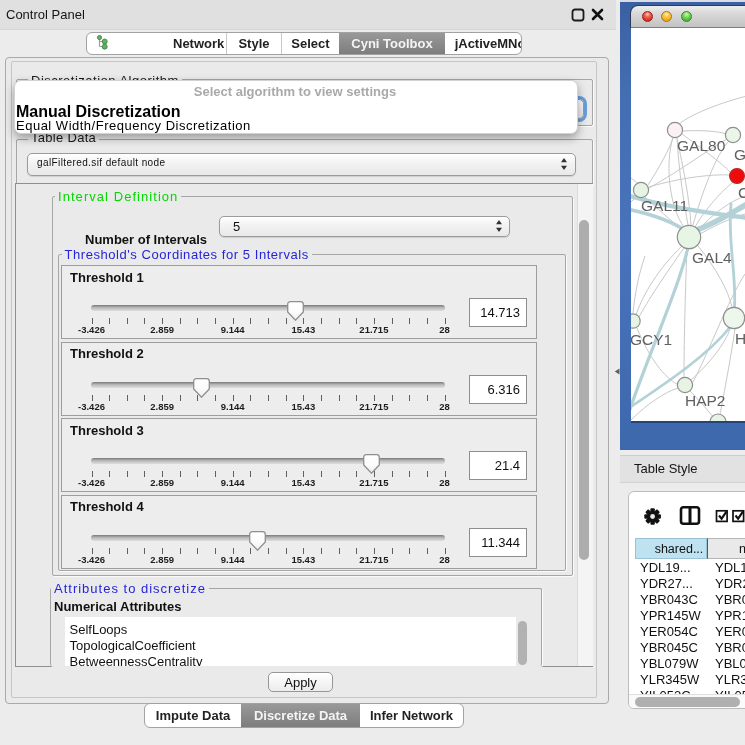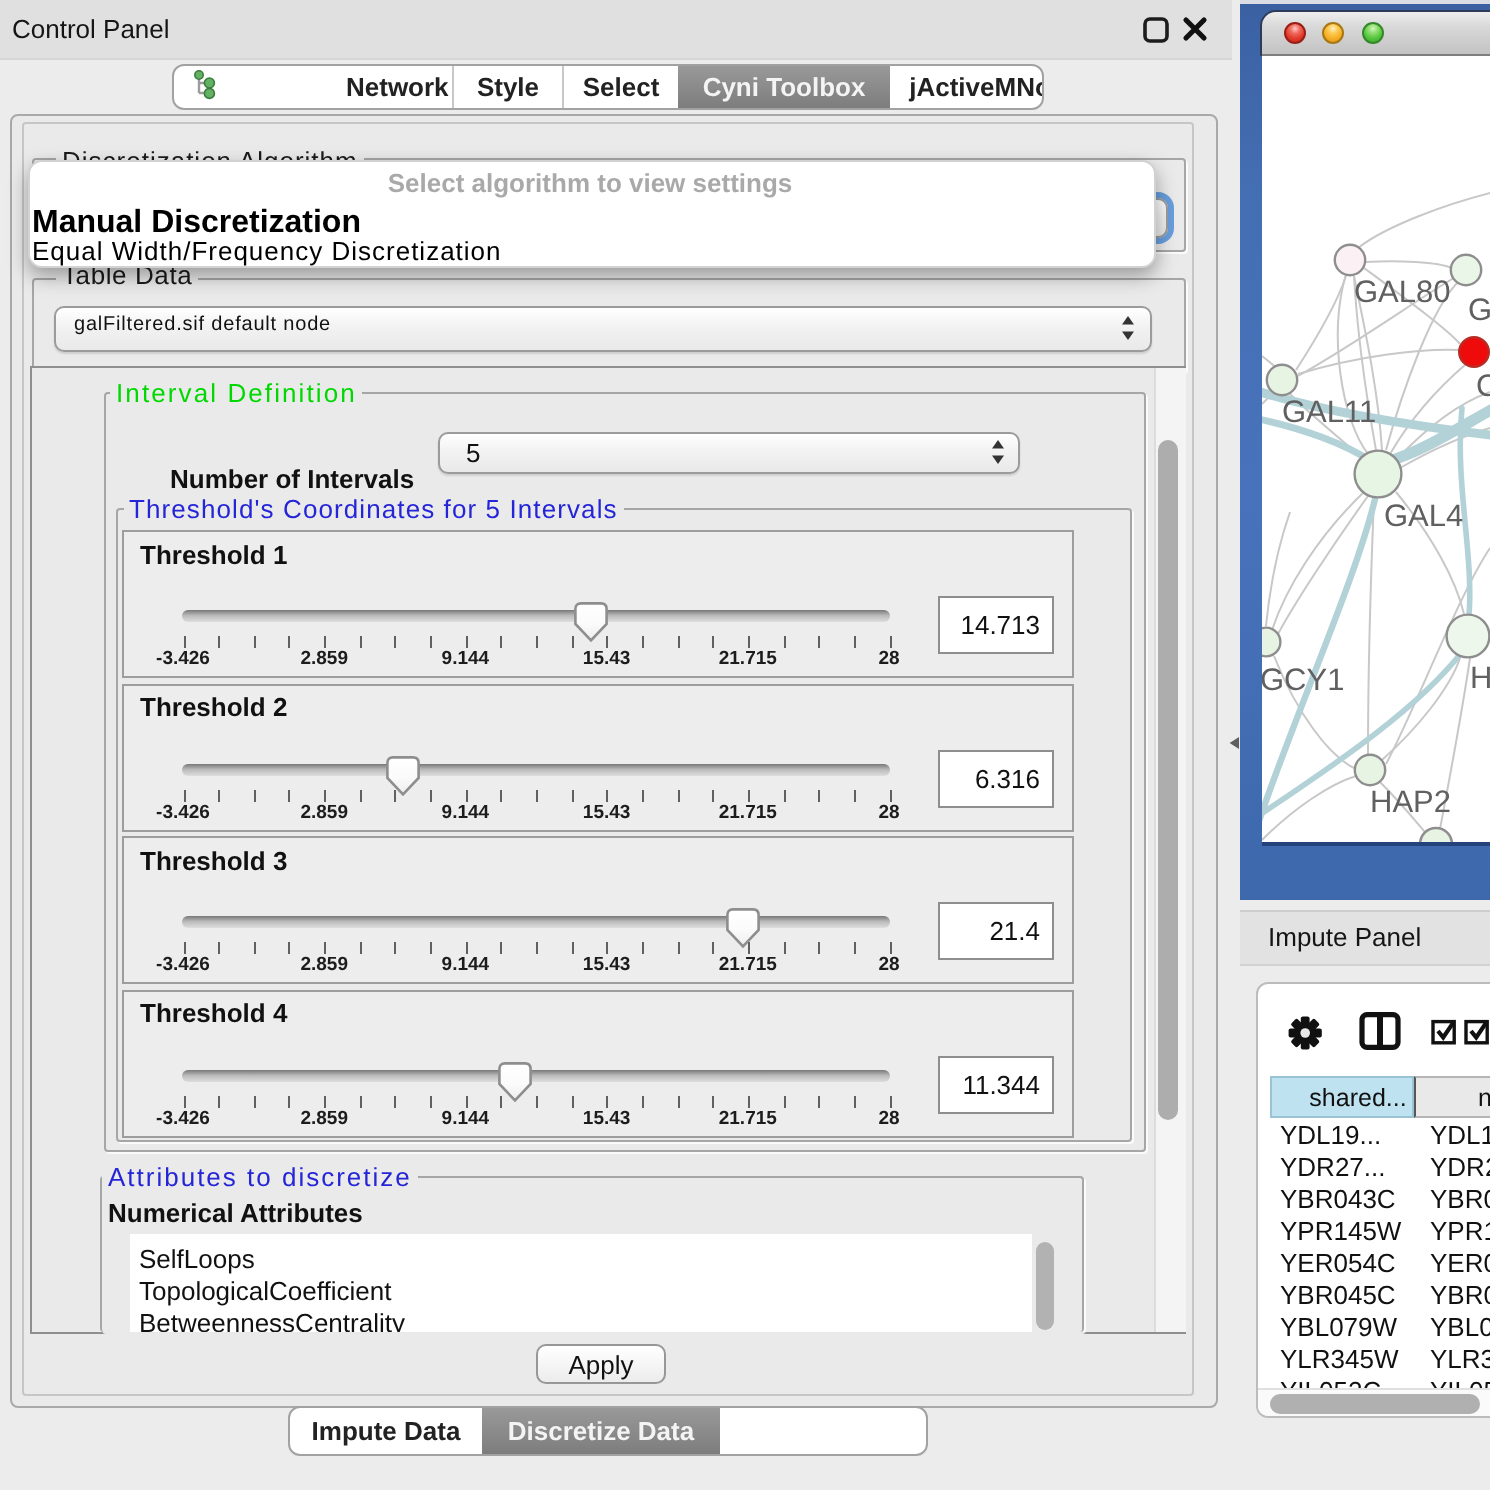--- a/index.html
+++ b/index.html
@@ -245,20 +245,21 @@
 <div class="abs" style="left:54px;top:599px;font-size:13px;font-weight:bold;color:#111;">Numerical Attributes</div>
 <div class="abs" style="left:65px;top:617px;width:451px;height:49px;background:#fff;overflow:hidden;">
 
 <div style="padding:4.5px 0 0 4.5px;font-size:13px;color:#111;line-height:16.3px;">SelfLoops<br>TopologicalCoefficient<br>BetweennessCentrality</div>
 </div>
 <div class="abs" style="left:518px;top:621px;width:9px;height:44px;background:#b2b2b2;border-radius:4.5px;"></div>
 <div class="abs" style="left:268px;top:672px;width:63px;height:18px;background:linear-gradient(#ffffff,#ececec);border:1px solid #979797;border-radius:5px;text-align:center;line-height:20px;font-size:13px;color:#111;">Apply</div>
 <div class="tabgrp" style="left:144px;top:703px;width:318px;height:23px;">
 <div class="tab" style="width:96px;line-height:23px;">Impute Data</div>
 <div class="tab tabsel" style="width:119px;line-height:23px;">Discretize Data</div>
+<div class="tab" style="width:103px;line-height:23px;">Infer Network</div>
 </div>
 <svg class="abs" style="left:614px;top:368px" width="6" height="7" viewBox="0 0 6 7">
     <path d="M5.5 0.5 L0.8 3.5 L5.5 6.5 Z" fill="#5f5f5f"></path>
   </svg>
 <div class="abs" style="left:620px;top:0;width:125px;height:450px;background:linear-gradient(#3a60a2,#446eb2 20%,#4873bc 55%,#3e68ac);"></div>
 <div class="abs" style="left:620px;top:0;width:125px;height:1.5px;background:#d9dde3;"></div>
 <div class="abs" style="left:629.5px;top:4.5px;width:116px;height:23px;background:#2c3c58;border-top-left-radius:8px;"></div>
 <div class="abs" style="left:631px;top:5.5px;width:114px;height:22px;background:linear-gradient(#eeeeee,#d8d8d8 35%,#c3c3c3);border-top-left-radius:7px;border-bottom:1px solid #7f7f7f;box-sizing:border-box;"></div>
 <div class="abs" style="left:641.5px;top:11px;width:11px;height:11px;border-radius:50%;background:radial-gradient(circle at 50% 26%, #ffc9c4 0%, #ef6a5e 30%, #e13a2c 62%, #bf2317);border:1px solid #991f16;box-sizing:border-box;"></div>
 <div class="abs" style="left:660.5px;top:11px;width:11px;height:11px;border-radius:50%;background:radial-gradient(circle at 50% 26%, #ffeec2 0%, #fbca52 30%, #f5ae25 62%, #d8921a);border:1px solid #a87712;box-sizing:border-box;"></div>
@@ -320,21 +321,21 @@
 <text x="10" y="183">GAL11</text>
 <text x="61" y="235">GAL4</text>
 <text x="-1" y="317">GCY1</text>
 <text x="104" y="316">H</text>
 <text x="54" y="378">HAP2</text>
 </g>
 </svg>
 </div>
 <div class="abs" style="left:631px;top:421px;width:114px;height:2px;background:#24437a;"></div>
 <div class="abs" style="left:620px;top:455px;width:125px;height:26px;background:#e2e2e2;border-top:1px solid #cdcdcd;border-bottom:1px solid #d2d2d2;"></div>
-<div class="abs" style="left:634px;top:461px;font-size:13px;color:#151515;">Impute Panel</div>
+<div class="abs" style="left:634px;top:461px;font-size:13px;color:#151515;">Table Style</div>
 <div class="abs" style="left:628px;top:491px;width:130px;height:216px;background:#fff;border:1px solid #bcbcbc;border-radius:6px;overflow:hidden;">
 <svg class="abs" style="left:10px;top:10px" width="120" height="28" viewBox="0 0 120 28">
 <g fill="#111111" transform="translate(13.6,14.5)">
 <g>
 <rect x="-2.2" y="-8.3" width="4.4" height="16.6" rx="1"></rect>
 <rect x="-2.2" y="-8.3" width="4.4" height="16.6" rx="1" transform="rotate(45)"></rect>
 <rect x="-2.2" y="-8.3" width="4.4" height="16.6" rx="1" transform="rotate(90)"></rect>
 <rect x="-2.2" y="-8.3" width="4.4" height="16.6" rx="1" transform="rotate(135)"></rect>
 <circle cx="0" cy="0" r="5.2"></circle>
 </g>

